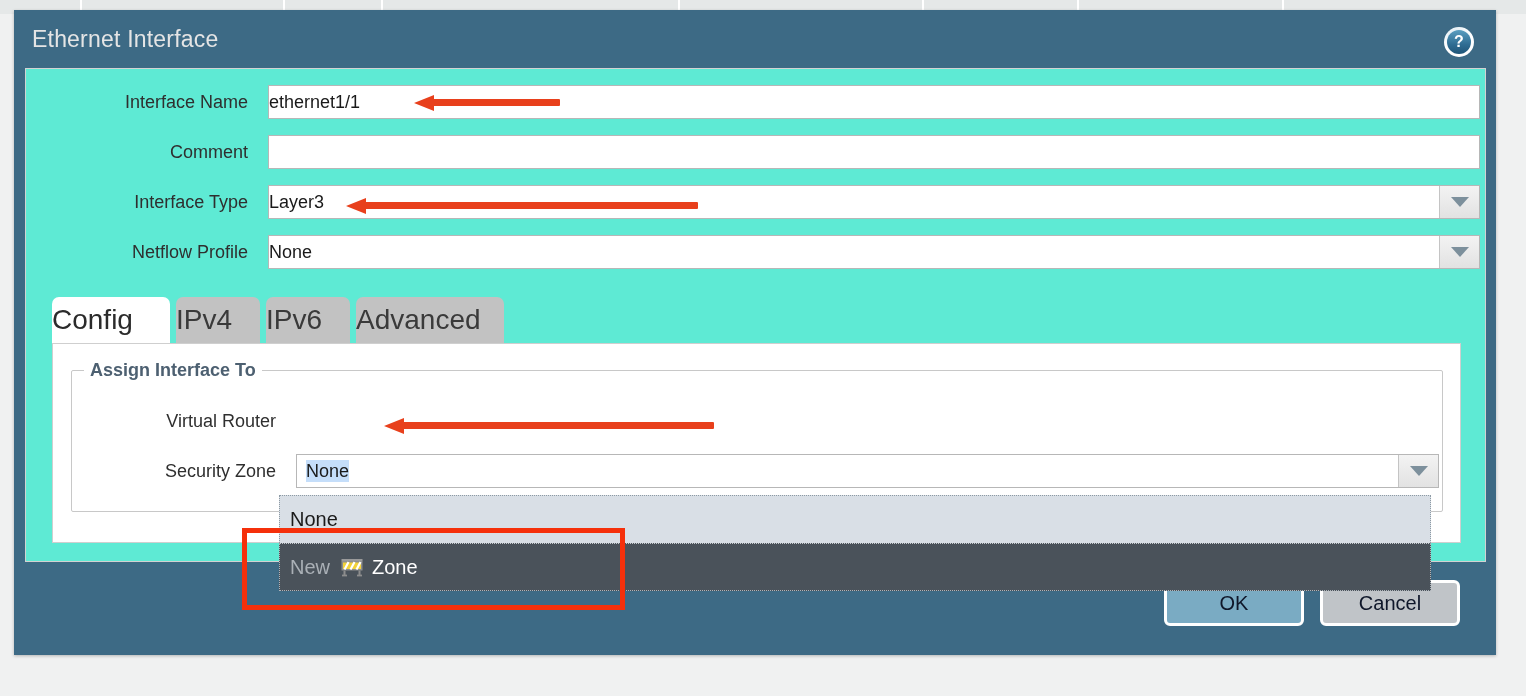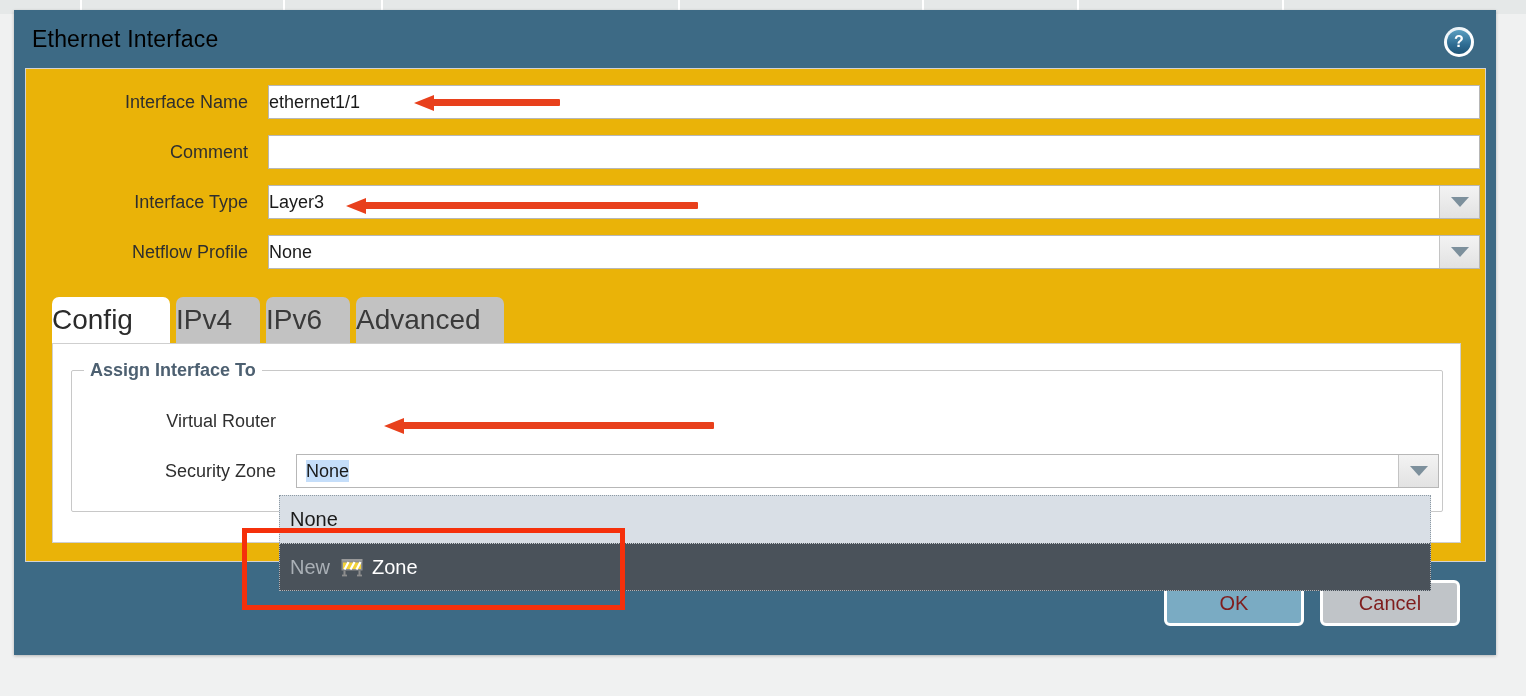--- a/index.html
+++ b/index.html
@@ -24,21 +24,21 @@
 
   
   .dialog {
     position: absolute; left: 14px; top: 10px;
     width: 1482px; height: 645px;
     background: #3d6a85;
     box-shadow: 0 1px 3px rgba(0,0,0,0.25);
   }
   .dialog-title {
     position: absolute; left: 18px; top: 16px;
-    color: #000000; font-size: 23px; letter-spacing: .2px;
+    color: #e5e5e5; font-size: 23px; letter-spacing: .2px;
     white-space: nowrap;
   }
   .help-icon {
     position: absolute; right: 22px; top: 17px;
     width: 30px; height: 30px; border-radius: 50%;
     background: radial-gradient(circle at 40% 30%, #d6e6ef 0%, #ffffff 55%, #ffffff 100%);
     display: flex; align-items: center; justify-content: center;
     cursor: pointer;
   }
   .help-icon .inner {
@@ -46,21 +46,21 @@
     background: linear-gradient(to bottom, #5a9ec0 0%, #2f6d93 60%, #1f5578 100%);
     color: #ffffff; font-size: 16px; font-weight: bold;
     display: flex; align-items: center; justify-content: center;
     line-height: 1;
   }
 
   
   .dialog-body {
     position: absolute; left: 11px; top: 58px;
     width: 1461px; height: 494px;
-    background: #eab308;
+    background: #5eead4;
     border: 1px solid #d2d2d2;
   }
 
   
   .form-row { position: absolute; left: 0; width: 1461px; height: 38px; }
   .form-row .lbl {
     position: absolute; left: 0; top: 0; width: 232px; height: 38px;
     line-height: 38px; text-align: right; padding-right: 10px;
     color: #2f2f2f; font-size: 18px; white-space: nowrap;
   }
@@ -151,21 +151,21 @@
   .zone-icon {
     width: 24px; height: 19px; position: relative; margin-right: 8px;
     display: inline-block; flex: none;
   }
 
   
   .btn {
     position: absolute; height: 46px; width: 140px;
     border-radius: 6px; border: 3px solid #ffffff;
     display: flex; align-items: center; justify-content: center;
-    font-size: 20px; color: #7f1d1d; cursor: pointer;
+    font-size: 20px; color: #0f172a; cursor: pointer;
   }
   .btn.ok { left: 1150px; top: 570px; background: #7aabc3; }
   .btn.cancel { left: 1306px; top: 570px; background: #c0c4c8; }
 
   
   .anno-arrow { position: absolute; z-index: 60; pointer-events: none; }
   .anno-arrow .shaft {
     position: absolute; left: 14px; top: 4px; height: 7px;
     background: #e8401c; border-radius: 1px;
   }

